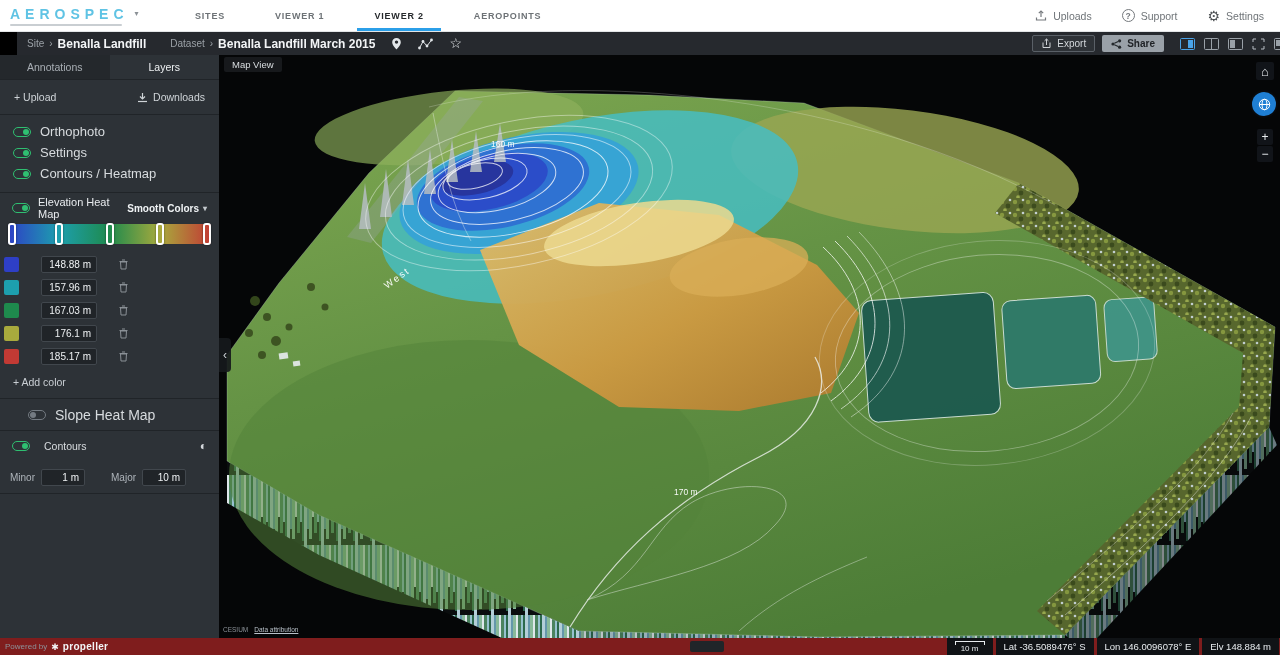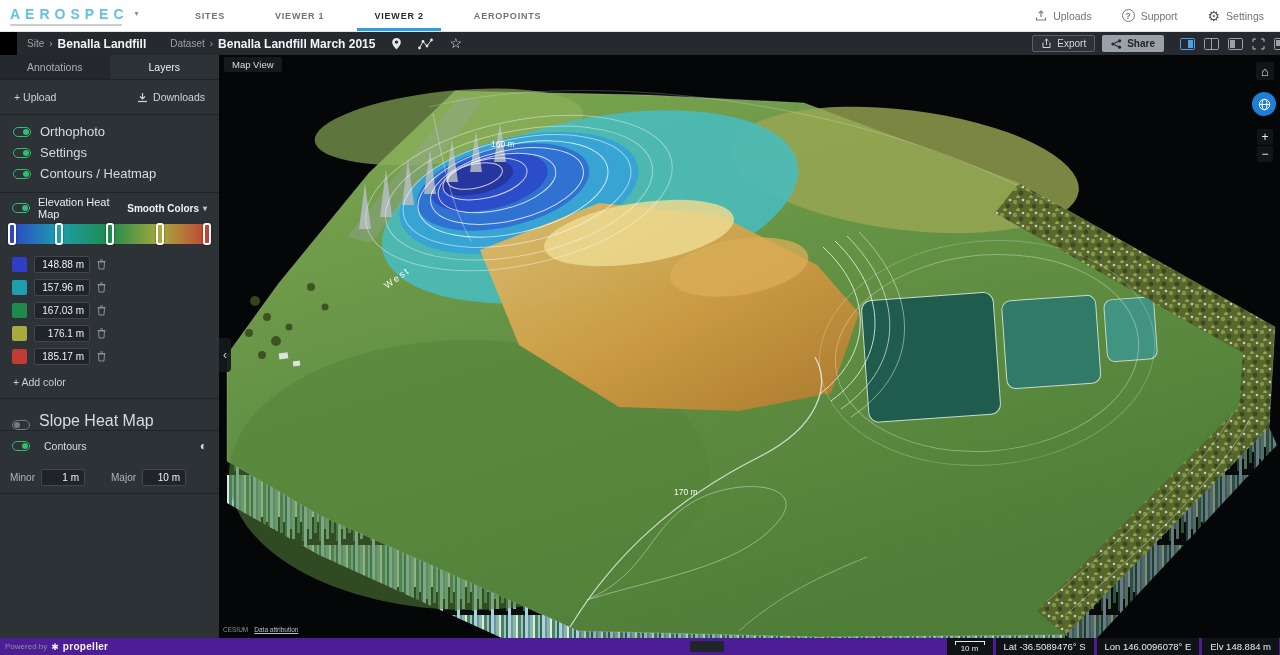--- a/index.html
+++ b/index.html
@@ -67,27 +67,27 @@
   .mode-dd{display:flex;align-items:center;gap:4px;font-size:10px;font-weight:700;color:#f0f3f5;cursor:pointer}
   .mode-caret{font-size:8px;color:#c3c8cc}
   .grad-bar{position:relative;height:20px;margin:1px 8px 9px;border-radius:2px;cursor:pointer}
   .grad-handle{position:absolute;top:-1px;width:8px;height:22px;border:2px solid #fff;border-radius:3px;
     background:transparent;box-shadow:0 0 2px rgba(0,0,0,.6);cursor:ew-resize}
   .grad-handle:nth-child(1){left:0}
   .grad-handle:nth-child(2){left:calc(25% - 4px)}
   .grad-handle:nth-child(3){left:calc(50% - 4px)}
   .grad-handle:nth-child(4){left:calc(75% - 4px)}
   .grad-handle:nth-child(5){right:0}
-  .stop-row{height:23px;display:flex;align-items:center;gap:7px;padding-left:12px}
+  .stop-row{height:23px;display:flex;align-items:center;gap:22px;padding-left:4px}
   .swatch{width:15px;height:15px;border-radius:2px;flex:0 0 auto;cursor:pointer}
   .val-box{width:56px;height:17px;background:#202428;border:1px solid #41474d;border-radius:2px;
     color:#eef1f3;font-size:10px;text-align:right;padding-right:5px;font-family:"Liberation Sans",sans-serif}
   .trash{cursor:pointer;flex:0 0 auto}
   .add-color{padding:8px 0 10px 13px;font-size:10.5px;color:#c9ced3;cursor:pointer}
-  .slope-row{height:31px;display:flex;align-items:flex-end;gap:9px;padding-left:12px;font-size:16px}
+  .slope-row{height:31px;display:flex;align-items:center;gap:9px;padding-left:28px;font-size:14px}
   .contours-row{height:30px;display:flex;align-items:center;gap:14px;padding:0 12px;font-size:10.5px}
   .contours-row .grow{flex:1}
   .half-circle{font-size:12px;color:#d3d7db;cursor:pointer;line-height:1}
   .minmaj{height:32px;display:flex;align-items:center;gap:6px;padding:0 10px}
   .mm-label{font-size:10px;color:#aeb4ba}
   .mm-input{width:44px;height:17px;background:#202428;border:1px solid #41474d;border-radius:2px;
     color:#eef1f3;font-size:10px;text-align:right;padding-right:5px;font-family:"Liberation Sans",sans-serif}
   .mm-gap{width:14px}
 
   
@@ -107,21 +107,21 @@
     box-shadow:0 0 0 2px rgba(10,14,18,.6)}
   .ctrl-zin{right:7px;top:74px;width:16px;height:16px;background:rgba(20,24,28,.85);border-radius:2px;
     color:#e8ecef;font-size:12px}
   .ctrl-zout{right:7px;top:91px;width:16px;height:16px;background:rgba(20,24,28,.85);border-radius:2px;
     color:#e8ecef;font-size:12px}
   .attrib{position:absolute;left:4px;bottom:5px;display:flex;gap:6px;align-items:baseline}
   .attrib-txt{font-size:6.5px;color:#8b9197}
   .attrib-link{font-size:6.5px;color:#b9c1c9;text-decoration:underline;cursor:pointer}
 
   
-  .footer{left:0;top:638px;width:1280px;height:17px;background:#4c1d95;display:flex;align-items:center;z-index:40}
+  .footer{left:0;top:638px;width:1280px;height:17px;background:#7f1d1d;display:flex;align-items:center;z-index:40}
   .powered{display:flex;align-items:center;gap:4px;margin-left:5px}
   .powered-label{font-size:8px;color:#8d939a}
   .prop-mark{font-size:9px;color:#f2f4f6}
   .prop-word{font-size:10px;color:#f2f4f6;font-weight:700;letter-spacing:.3px}
   .timeline-handle{position:absolute;left:690px;top:3px;width:34px;height:11px;background:#202529;
     border-radius:2px;cursor:pointer}
   .foot-right{margin-left:auto;display:flex;gap:3px;margin-right:1px;height:100%;align-items:stretch}
   .scalebox{background:#101316;display:flex;flex-direction:column;align-items:center;justify-content:center;
     padding:0 8px}
   .scale-line{width:30px;height:4px;border-top:1px solid #e8ecef;border-left:1px solid #e8ecef;

